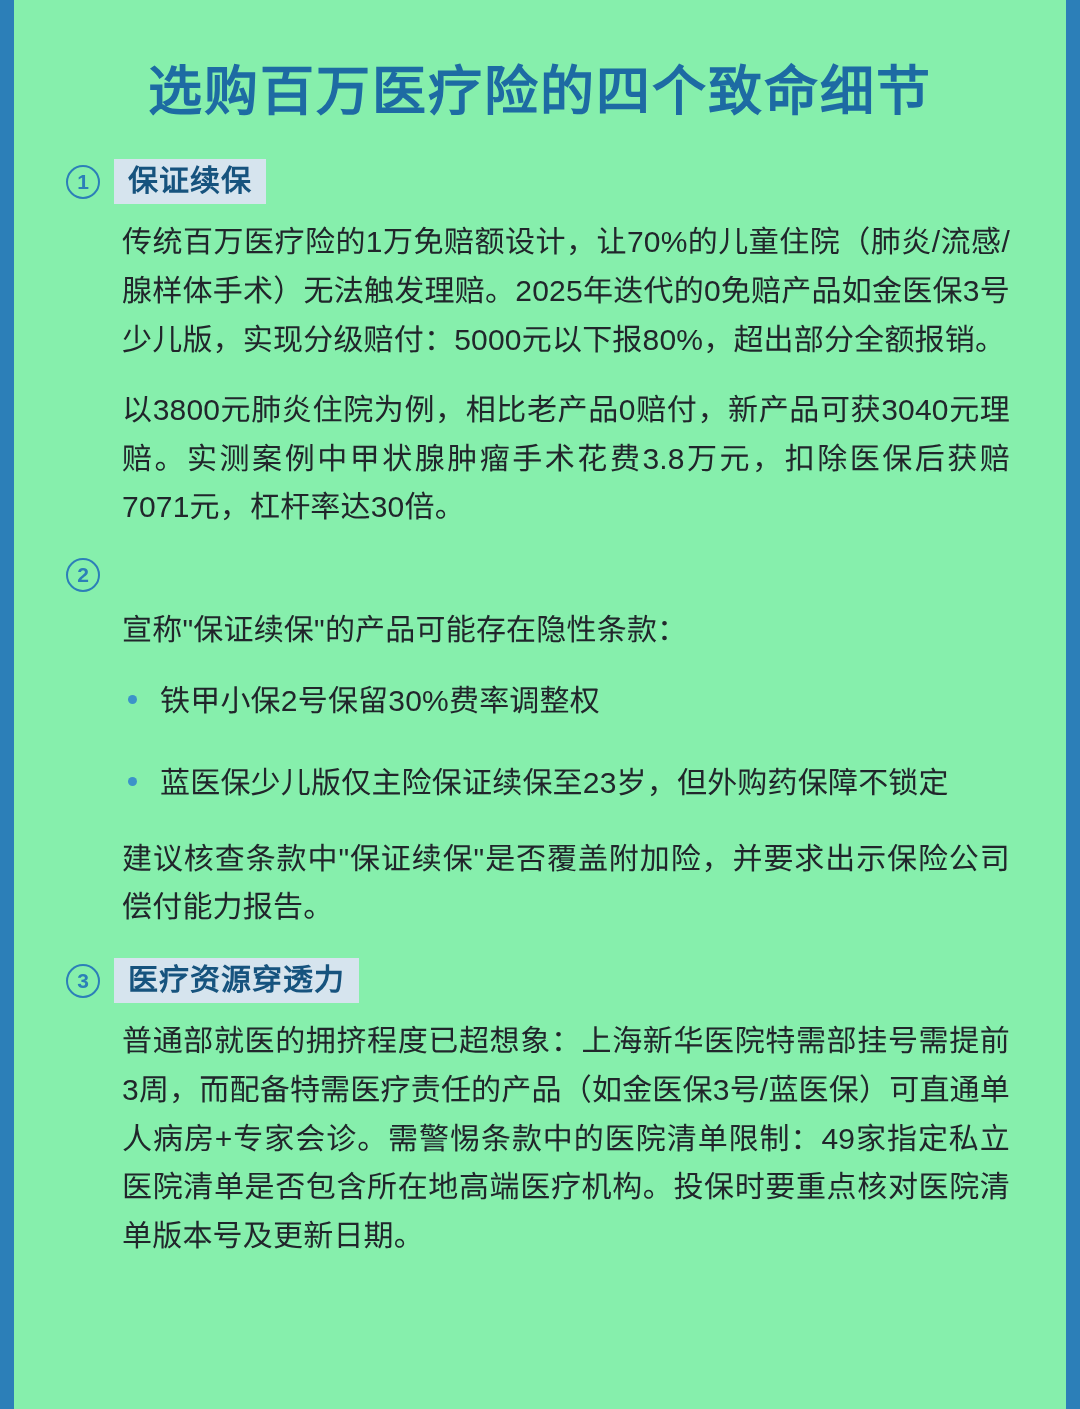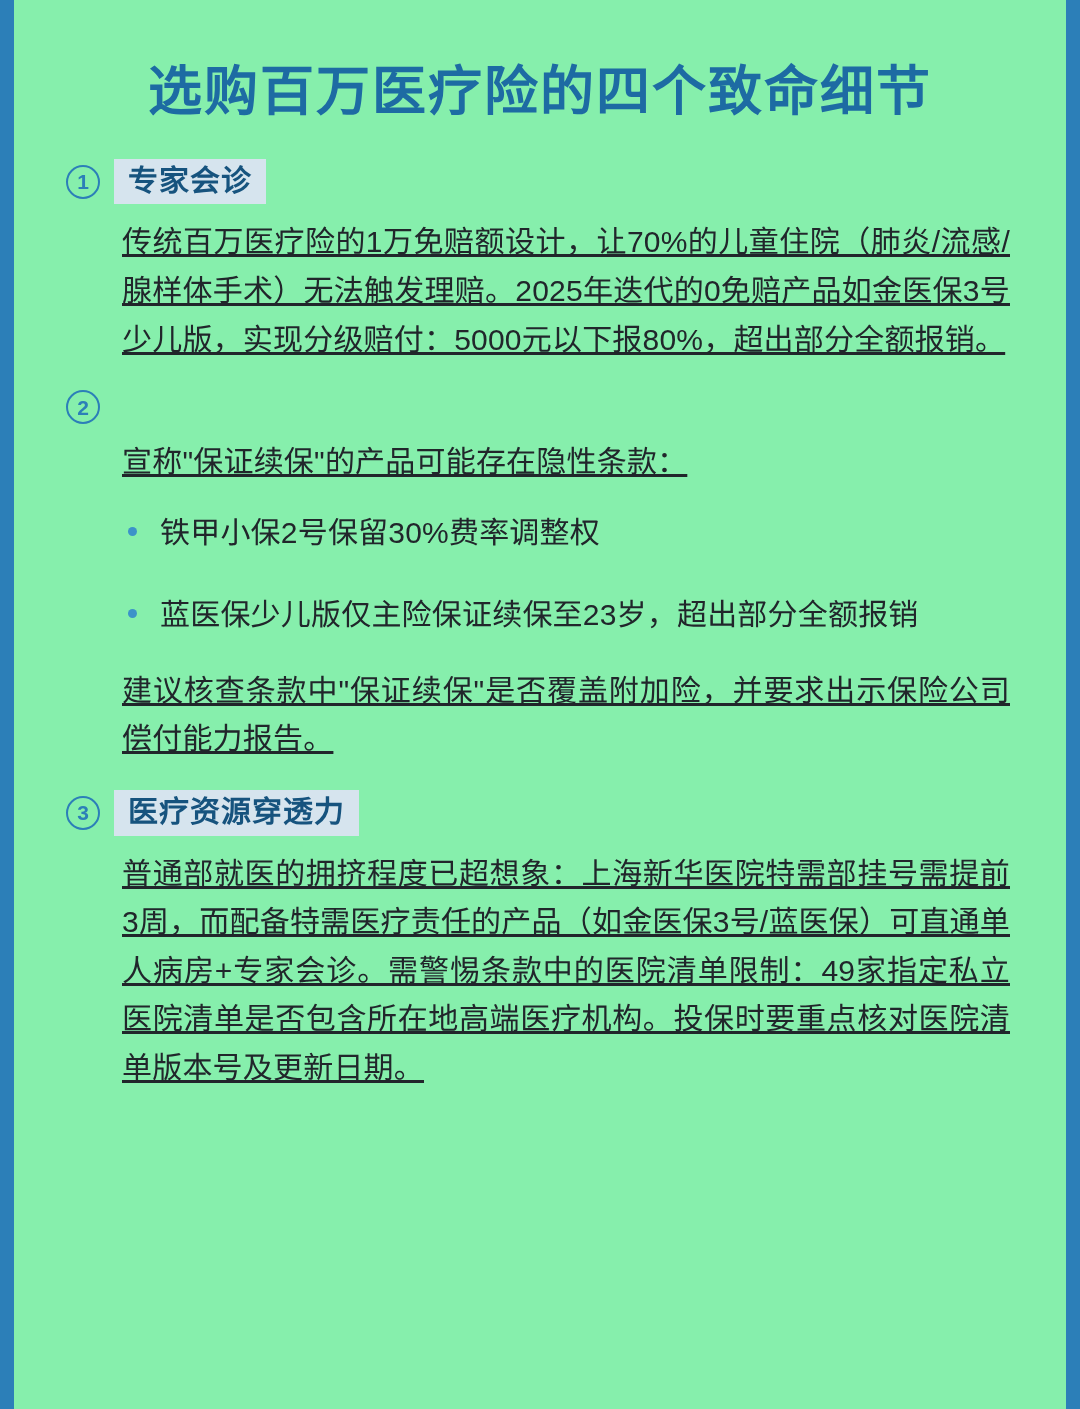--- a/index.html
+++ b/index.html
@@ -75,21 +75,20 @@
   }
   .para {
     color: #21262b;
     font-size: 30px;
     line-height: 1.62;
     margin: 0 0 22px 0;
     padding-left: 56px;
     padding-right: 4px;
     text-align: justify;
     letter-spacing: 0.2px;
-    text-decoration: underline;
   }
   .bullets {
     list-style: none;
     margin: 0 0 16px 0;
     padding: 0 0 0 56px;
   }
   .bullets li {
     position: relative;
     color: #21262b;
     font-size: 30px;
@@ -113,33 +112,34 @@
 <body>
 
 <div class="page">
   <div class="content">
 
     <h1 class="doc-title">选购百万医疗险的四个致命细节</h1>
 
     <div class="section">
       <div class="sec-head">
         <span class="sec-num">1</span>
-        <span class="sec-title">专家会诊</span>
+        <span class="sec-title">保证续保</span>
       </div>
       <p class="para">传统百万医疗险的1万免赔额设计，让70%的儿童住院（肺炎/流感/腺样体手术）无法触发理赔。2025年迭代的0免赔产品如金医保3号少儿版，实现分级赔付：5000元以下报80%，超出部分全额报销。</p>
+      <p class="para">以3800元肺炎住院为例，相比老产品0赔付，新产品可获3040元理赔。实测案例中甲状腺肿瘤手术花费3.8万元，扣除医保后获赔7071元，杠杆率达30倍。</p>
     </div>
 
     <div class="section">
       <div class="sec-head">
         <span class="sec-num">2</span>
       </div>
       <p class="para">宣称"保证续保"的产品可能存在隐性条款：</p>
       <ul class="bullets">
         <li>铁甲小保2号保留30%费率调整权</li>
-        <li>蓝医保少儿版仅主险保证续保至23岁，超出部分全额报销</li>
+        <li>蓝医保少儿版仅主险保证续保至23岁，但外购药保障不锁定</li>
       </ul>
       <p class="para">建议核查条款中"保证续保"是否覆盖附加险，并要求出示保险公司偿付能力报告。</p>
     </div>
 
     <div class="section">
       <div class="sec-head">
         <span class="sec-num">3</span>
         <span class="sec-title">医疗资源穿透力</span>
       </div>
       <p class="para">普通部就医的拥挤程度已超想象：上海新华医院特需部挂号需提前3周，而配备特需医疗责任的产品（如金医保3号/蓝医保）可直通单人病房+专家会诊。需警惕条款中的医院清单限制：49家指定私立医院清单是否包含所在地高端医疗机构。投保时要重点核对医院清单版本号及更新日期。</p>

